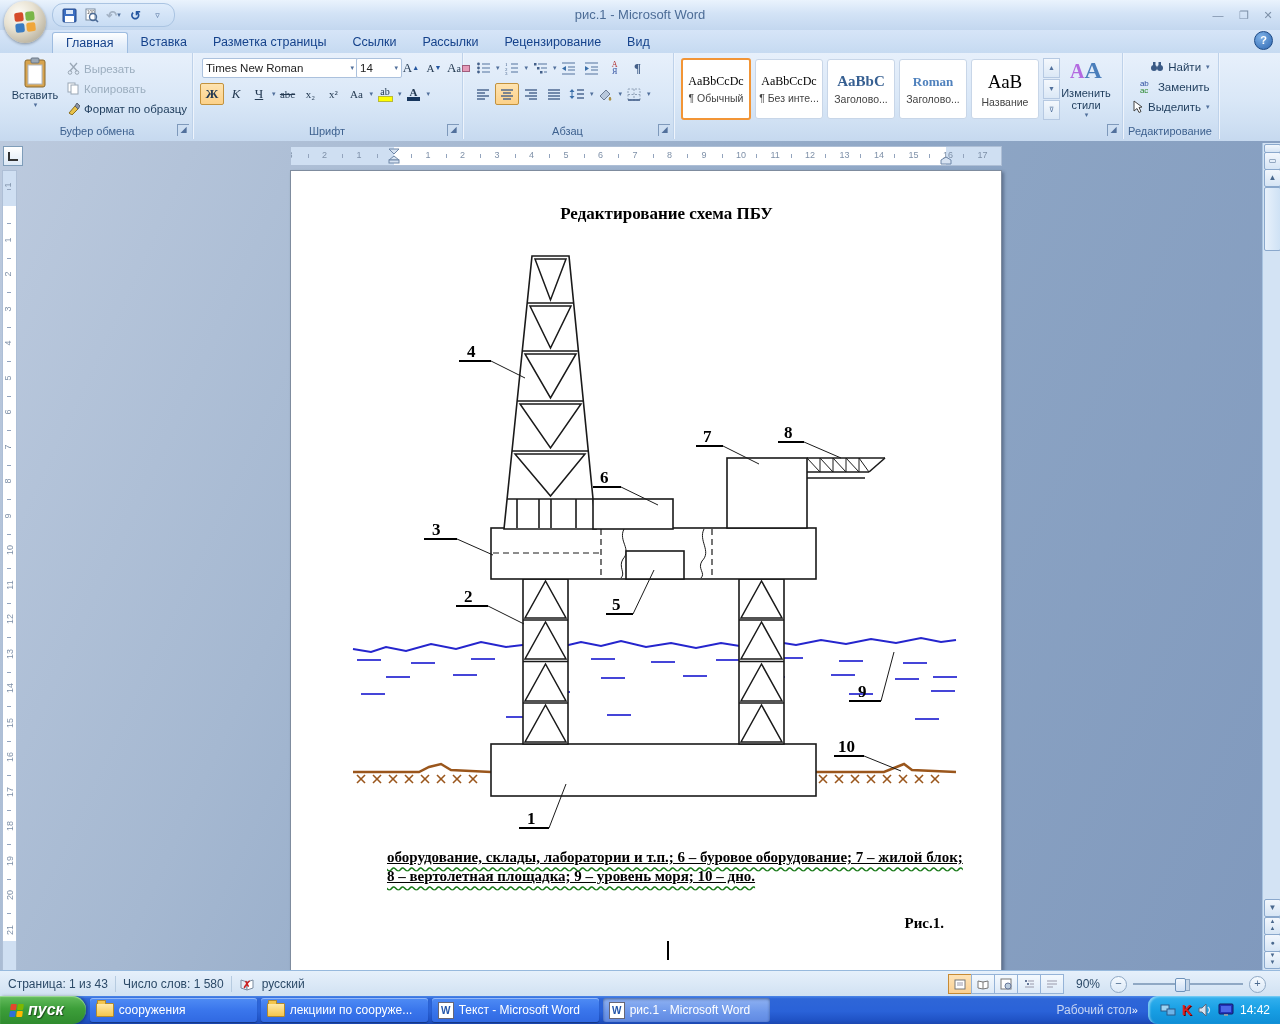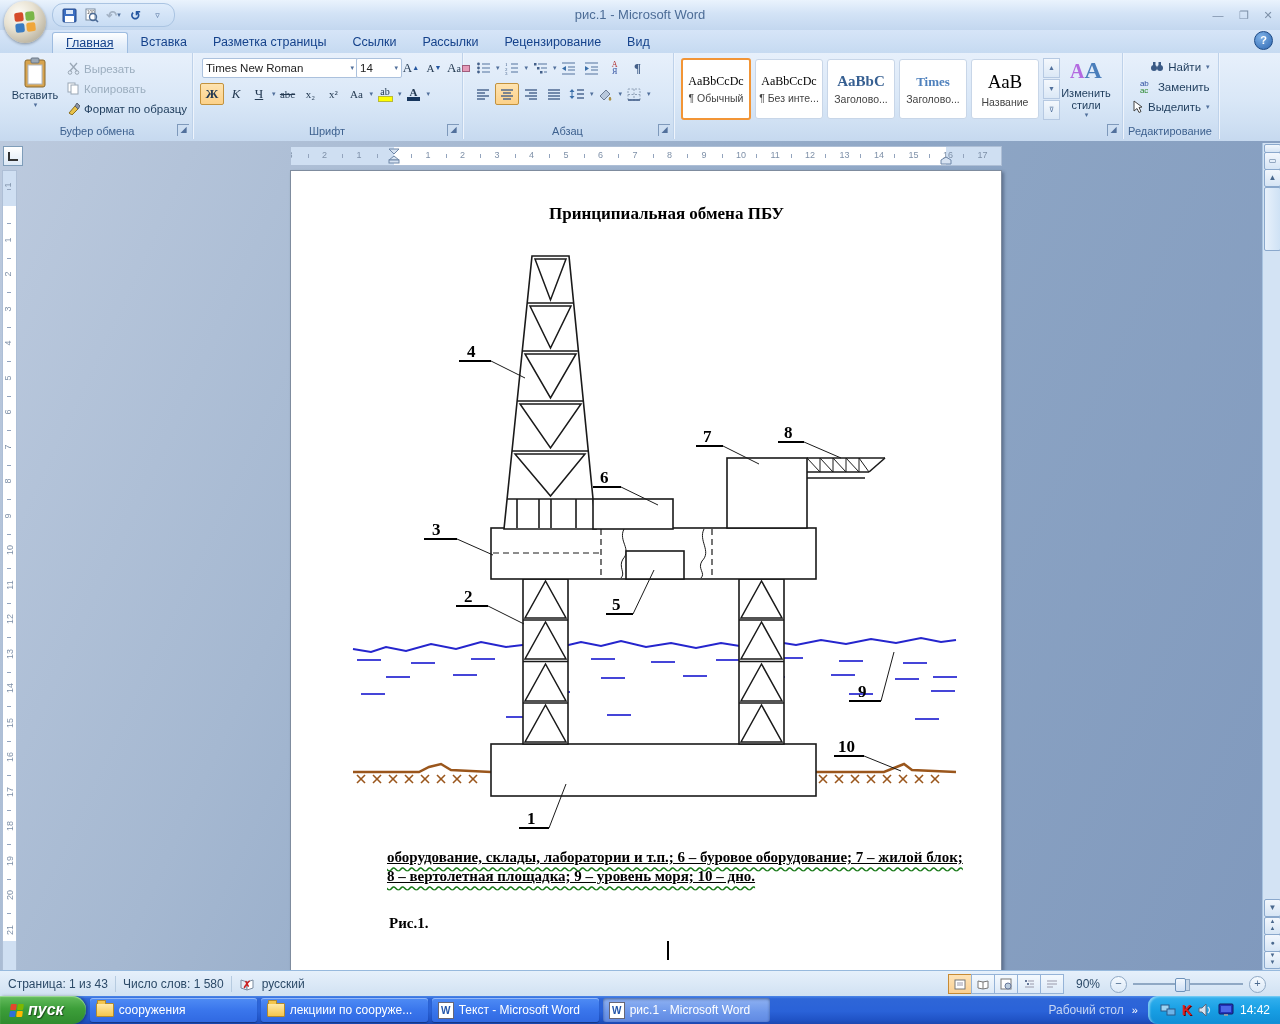--- a/index.html
+++ b/index.html
@@ -19,21 +19,21 @@
   .qat-ico{width:17px;height:17px;display:flex;align-items:center;justify-content:center;font-size:13px;}
   .glyph-undo{color:#a3b2c4;font-weight:bold;}
   .glyph-redo{color:#2456a0;font-weight:bold;}
   .mini-arrow{font-size:7px;color:#51709c;}
   #title-text{left:0;top:7px;width:1280px;text-align:center;font-size:13px;color:#4c6c96;}
   .winbtn{top:8px;width:24px;height:15px;text-align:center;font-size:11px;color:#7d90a8;
     line-height:15px;border-radius:2px;}
   
   #tabrow{left:0;top:30px;width:1280px;height:23px;background:linear-gradient(#d6e5f8,#c6daf1);display:flex;}
   .tab{margin-top:2px;padding:3px 13px 0 13px;font-size:12.5px;color:#15428b;border-radius:3px 3px 0 0;}
-  .tab.active{background:linear-gradient(#fdfeff,#e4eefa 60%,#d8e7f6);border:1px solid #9ebce0;border-bottom:none;text-decoration:underline;}
+  .tab.active{background:linear-gradient(#fdfeff,#e4eefa 60%,#d8e7f6);border:1px solid #9ebce0;border-bottom:none;}
   #help-btn{left:1254px;top:31px;width:17px;height:17px;border-radius:50%;
     background:radial-gradient(circle at 35% 30%,#7fb2e8,#2f67b1);color:#fff;font-size:11px;font-weight:bold;
     text-align:center;line-height:17px;border:1px solid #1d4a86;}
   
   #ribbon{left:0;top:53px;width:1280px;height:88px;
     background:linear-gradient(#e7f0fb,#d9e7f7 55%,#cfe0f3 80%,#c6d9ef);border-bottom:1px solid #98b6dd;}
   .group{position:absolute;top:0;height:86px;border-right:1px solid #bed2ea;box-shadow:1px 0 0 #eef4fc;}
   .grp-label{position:absolute;bottom:2px;left:0;right:0;text-align:center;font-size:11px;color:#3e618f;}
   .launcher{position:absolute;bottom:3px;right:3px;width:11px;height:11px;border-left:1px solid #7e99bb;
     border-top:1px solid #7e99bb;font-size:8px;line-height:10px;color:#51709c;text-align:center;}
@@ -84,21 +84,21 @@
   .ground-line{fill:none;stroke:#9a561c;stroke-width:2.5;}
   .gx{stroke:#9a561c;stroke-width:1.6;}
   .callout{font-family:"Liberation Serif",serif;font-size:17px;font-weight:bold;fill:#000;}
   .und{stroke:#000;stroke-width:2;}
   .leader{stroke:#1a1a1a;stroke-width:1;}
   #caption{left:96px;top:677px;width:560px;font-family:"Liberation Serif",serif;
     font-size:15px;font-weight:bold;color:#000;}
   .cap-line{text-decoration:underline;line-height:19px;white-space:nowrap;}
   .cap-line .wavy{text-decoration:underline wavy #1a7a1a;text-underline-offset:3.5px;
     -webkit-text-decoration:underline wavy #1a7a1a;}
-  #fig-label{left:98px;top:744px;width:555px;text-align:left;font-family:"Liberation Serif",serif;
+  #fig-label{left:98px;top:744px;width:555px;text-align:right;font-family:"Liberation Serif",serif;
     font-size:15px;font-weight:bold;}
   #cursor{left:376px;top:770px;width:1.5px;height:19px;background:#000;}
   
   #vscroll{left:1262px;top:2px;width:17px;height:827px;background:#d3e3f4;border-left:1px solid #a9c4e0;}
   .sbtn{position:absolute;left:1px;width:15px;background:linear-gradient(#f2f7fd,#d6e5f5);
     border:1px solid #8aa8cc;border-radius:2px;color:#4a698e;font-size:8px;text-align:center;}
   #sthumb{position:absolute;left:1px;top:44px;width:15px;height:62px;background:linear-gradient(90deg,#e8f1fb,#cfe2f5);
     border:1px solid #8aa8cc;border-radius:2px;}
   
   #statusbar{left:0;top:970px;width:1280px;height:26px;border-top:1px solid #97b9dd;
@@ -128,21 +128,21 @@
     color:#fff;font-size:12px;white-space:nowrap;overflow:hidden;}
   .taskbtn.active{background:linear-gradient(#8fb2f2,#6d97ea 60%,#6089e2);
     box-shadow:inset 0 1px 3px rgba(0,20,60,.5);}
   .taskbtn span{overflow:hidden;text-overflow:ellipsis;}
   .folder-ico{width:16px;height:12px;position:relative;flex:none;background:linear-gradient(#ffe9a8,#f5c64c);
     border:1px solid #b28a2e;border-radius:1px;}
   .folder-ico:before{content:"";position:absolute;left:0;top:-4px;width:7px;height:3px;
     background:#f5c64c;border:1px solid #b28a2e;border-bottom:none;border-radius:1px 1px 0 0;}
   .word-ico{width:14px;height:15px;flex:none;background:#fff;border:1px solid #667;
     color:#2255aa;font-size:10px;font-weight:bold;text-align:center;line-height:15px;font-style:normal;}
-  #desk-label{margin-left:auto;color:#c6d4f2;font-size:12px;display:flex;align-items:center;gap:8px;}
+  #desk-label{margin-left:auto;color:#c6d4f2;font-size:12px;display:flex;align-items:center;gap:0;}
   #tray{height:28px;margin-left:10px;display:flex;align-items:center;gap:6px;padding:0 10px 0 12px;
     background:linear-gradient(#35b2ef,#189fe4 50%,#0f8ed6);border-radius:9px 0 0 9px;
     box-shadow:inset 2px 1px 2px rgba(255,255,255,.4);color:#fff;font-size:12px;}
 </style>
 </head>
 <body>
 
 <div class="abs" id="titlebar">
   <div class="abs" id="title-text">рис.1 - Microsoft Word</div>
   <div class="abs winbtn" style="left:1206px;">—</div>
@@ -428,21 +428,21 @@
       </div>
       <div class="style-card">
         <span class="st-preview">AaBbCcDc</span>
         <span class="st-name">¶ Без инте...</span>
       </div>
       <div class="style-card">
         <span class="st-preview" style="font-size:15px;font-weight:bold;color:#365f91;">AaBbC</span>
         <span class="st-name">Заголово...</span>
       </div>
       <div class="style-card">
-        <span class="st-preview" style="font-size:13px;font-weight:bold;color:#4f81bd;">Times</span>
+        <span class="st-preview" style="font-size:13px;font-weight:bold;color:#4f81bd;">Roman</span>
         <span class="st-name">Заголово...</span>
       </div>
       <div class="style-card">
         <span class="st-preview" style="font-size:19px;color:#000000;">АаВ</span>
         <span class="st-name">Название</span>
       </div>
       <div style="display:flex;flex-direction:column;gap:1px;">
         <div class="gal-btn">▲</div>
         <div class="gal-btn">▼</div>
         <div class="gal-btn">⊽</div>
@@ -586,21 +586,21 @@
       <span class="vtick" style="top: 535.25px;"></span>
       <span class="vtick" style="top: 569.75px;"></span>
       <span class="vtick" style="top: 604.25px;"></span>
       <span class="vtick" style="top: 638.75px;"></span>
       <span class="vtick" style="top: 673.25px;"></span>
       <span class="vtick" style="top: 707.75px;"></span>
       <span class="vtick" style="top: 742.25px;"></span>
     </div>
 
   <div class="abs" id="page">
-    <div class="abs" id="doc-title">Принципиальная обмена ПБУ</div>
+    <div class="abs" id="doc-title">Редактирование схема ПБУ</div>
 
     <svg class="abs" id="diagram" width="710" height="676" viewBox="0 0 710 676">
 
       <polyline class="sea-line" points="62,478 80,481 95,476 115,480 140,473 165,478 190,471 215,476 240,473 265,477 290,471 310,475 330,470 355,476 380,472 405,477 430,472 455,476 480,470 505,474 530,469 555,473 580,468 605,472 630,467 650,471 665,469"></polyline>
       <g id="sea-dashes">
           <line x1="66" y1="489" x2="90" y2="489" class="dash"></line>
           <line x1="120" y1="492" x2="144" y2="492" class="dash"></line>
           <line x1="180" y1="488" x2="204" y2="488" class="dash"></line>
           <line x1="242" y1="490" x2="266" y2="490" class="dash"></line>
           <line x1="300" y1="488" x2="324" y2="488" class="dash"></line>

